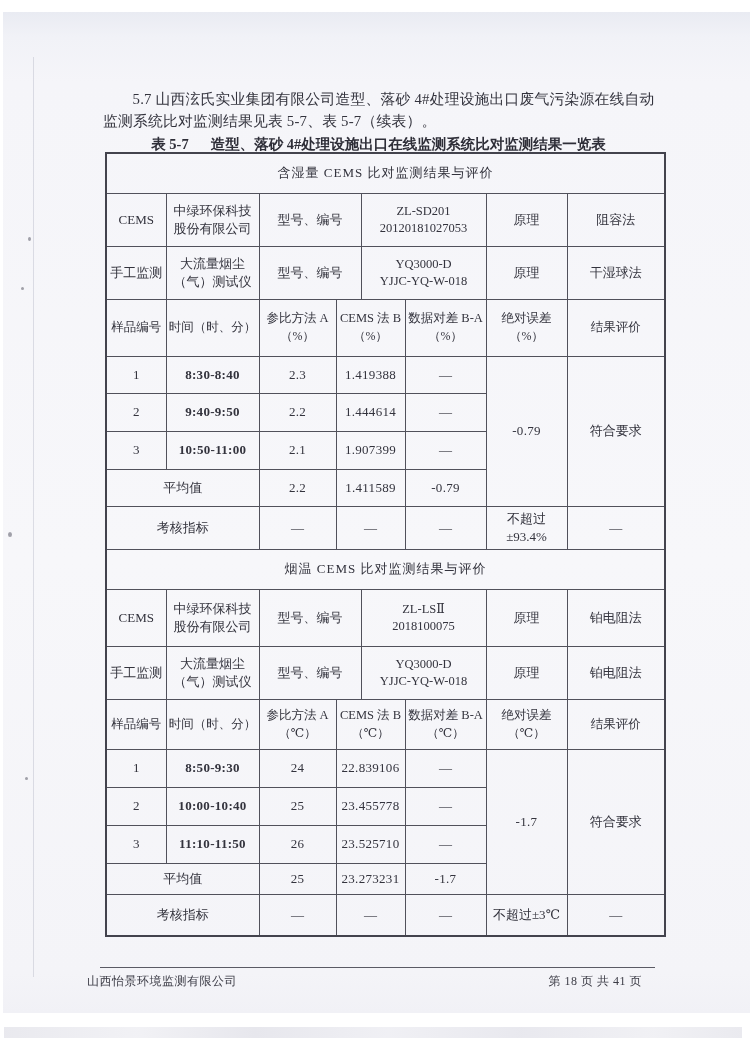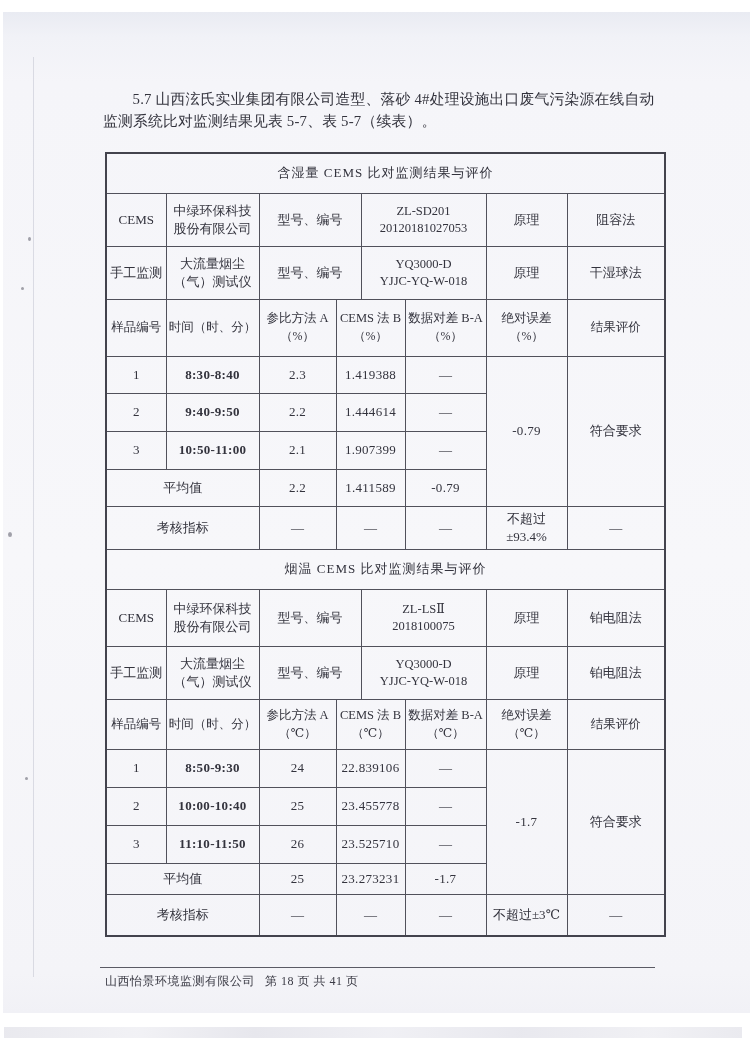--- a/index.html
+++ b/index.html
@@ -52,33 +52,36 @@
   .unit{ display:block; font-size:12px; margin-top:1px; }
   .two-line div{ font-size:12.5px; }
   td.tm{ font-weight:600; letter-spacing:.3px; }
   td.num{ letter-spacing:.3px; }
 
   .footer-rule{
     position:absolute; left:97px; top:955px; width:555px;
     border-top:1.5px solid #5a5a64;
   }
   .footer-row{
-    position:absolute; left:102px; top:961px; width:555px;
-    display:flex; 
+    position:absolute; left:84px; top:961px; width:555px;
+    display:flex; justify-content:space-between;
     font-size:12px; color:#3b3b45; letter-spacing:.5px;gap:10px;
   }
 </style>
 </head>
 <body>
 
 <div class="scan-page">
   <div class="crease"></div>
 
   <p class="intro">5.7 山西泫氏实业集团有限公司造型、落砂 4#处理设施出口废气污染源在线自动监测系统比对监测结果见表 5-7、表 5-7（续表）。</p>
 
+  <div class="caption">
+    <span class="cap-label">表 5-7</span><span class="cap-text">造型、落砂 4#处理设施出口在线监测系统比对监测结果一览表</span>
+  </div>
 
   <table class="tbl">
     <colgroup>
       <col style="width:60px">
         <col style="width:93px">
         <col style="width:77px">
         <col style="width:25px">
       <col style="width:44px">
         <col style="width:81px">
         <col style="width:81px">

